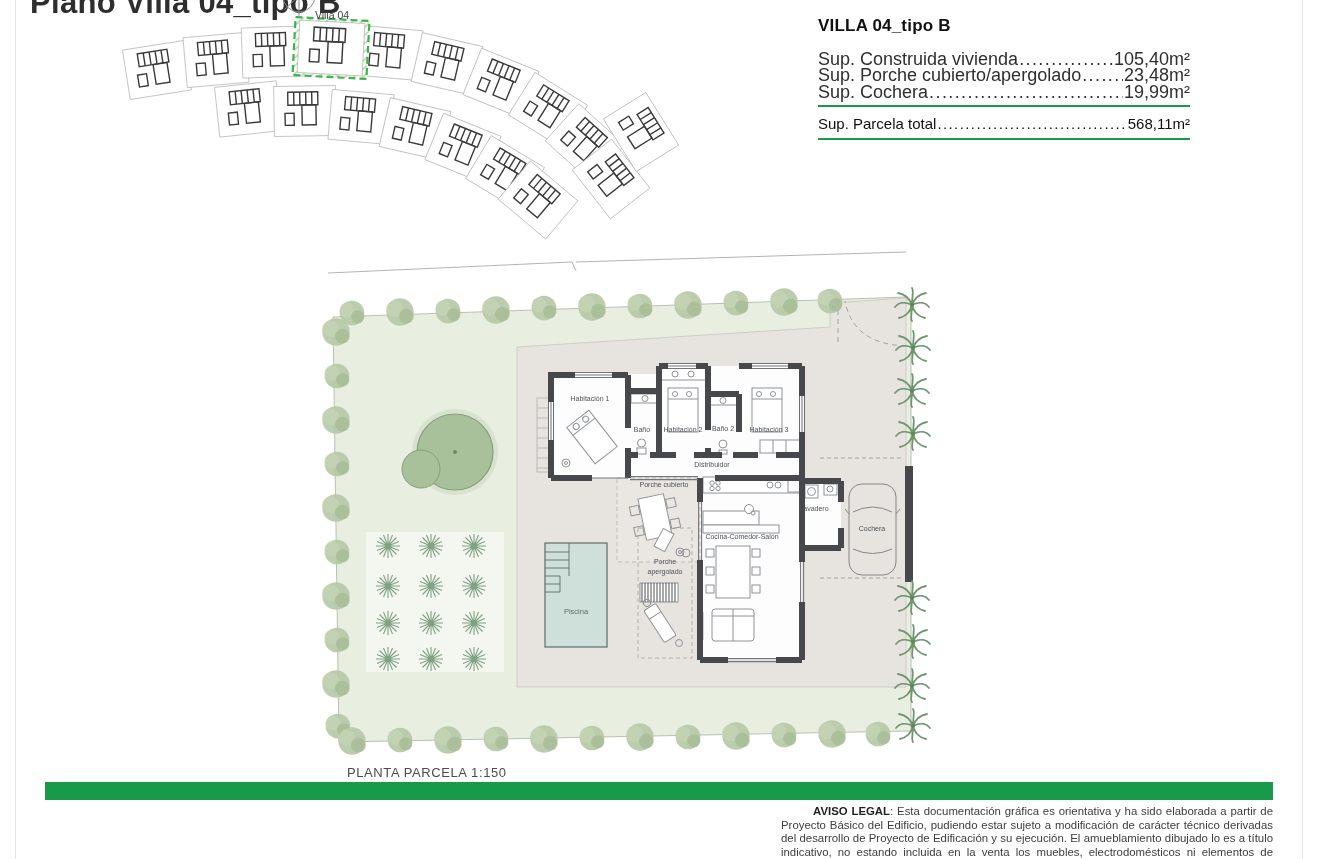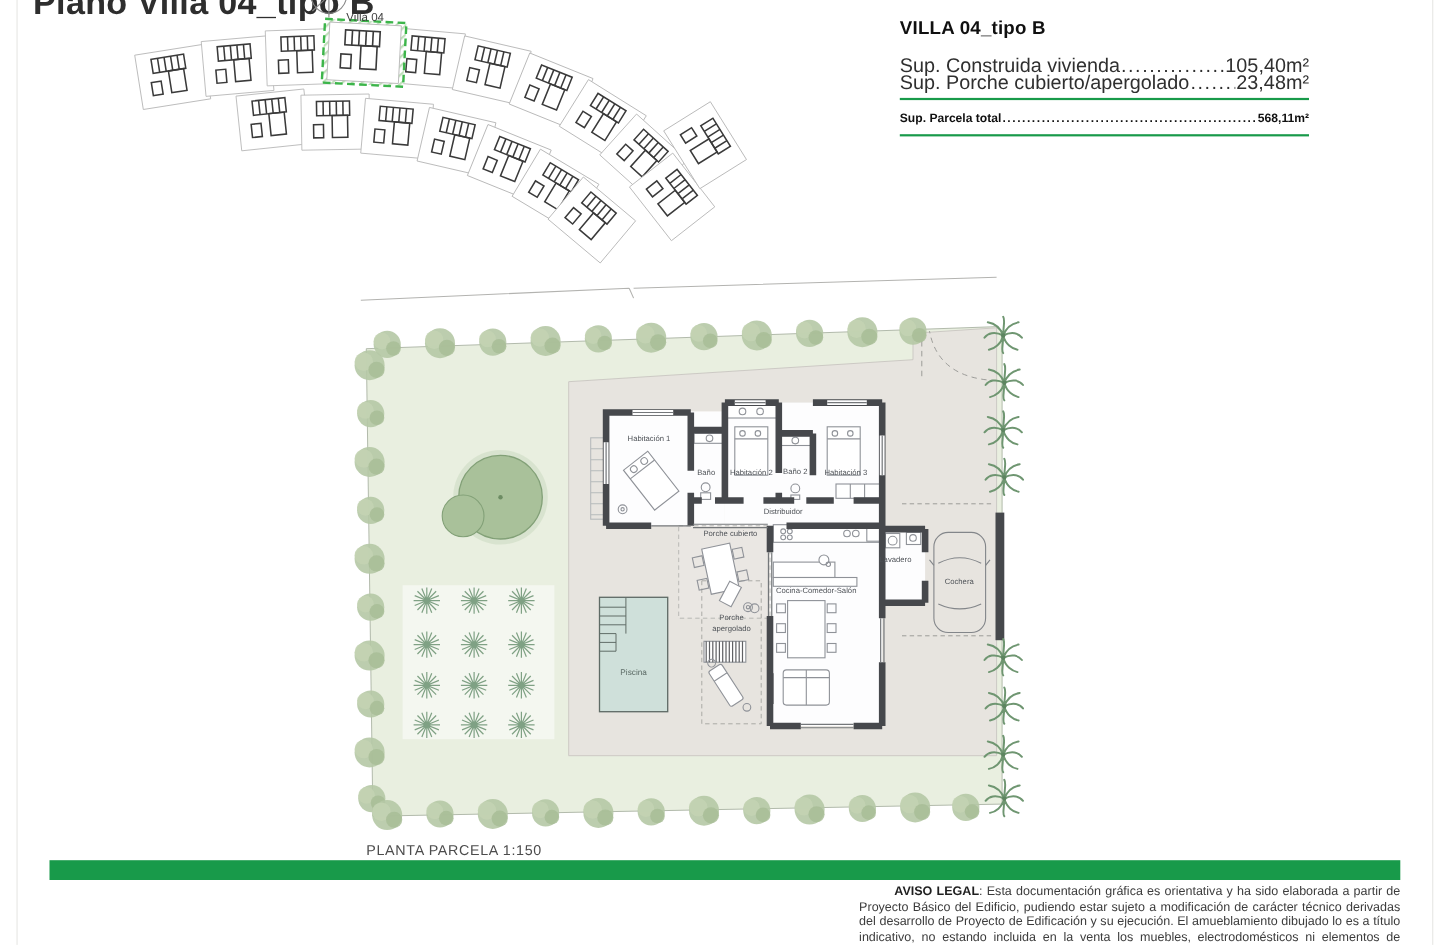--- a/index.html
+++ b/index.html
@@ -16,24 +16,24 @@
   }
 
   .summary{position:absolute;left:818px;top:16px;width:372px;}
   .summary-title{font-size:17px;font-weight:bold;color:#101010;letter-spacing:.2px;margin-bottom:15px;}
   .srow{display:flex;align-items:baseline;font-size:18px;color:#2f2f2f;line-height:16.3px;}
   .slabel{white-space:nowrap;}
   .dots{flex:1;overflow:hidden;white-space:nowrap;margin:0 1px;}
   .dots::after{content:"...................................................................................................................";letter-spacing:1.4px;}
   .sval{white-space:nowrap;}
   .sep{height:2px;background:#189a4a;margin-top:5px;}
-  .total-row{font-weight:bold;font-size:11px;color:#101010;margin-top:7px;line-height:20px;}
+  .total-row{font-weight:normal;font-size:15px;color:#101010;margin-top:7px;line-height:20px;}
   .sep2{margin-top:4px;}
 
-  .scale-label{position:absolute;left:333px;top:765px;font-size:13px;color:#4c4c4c;letter-spacing:.6px;text-align:right;}
+  .scale-label{position:absolute;left:347px;top:765px;font-size:13px;color:#4c4c4c;letter-spacing:.6px;text-align:right;}
   .accent-bar{position:absolute;left:45px;top:782px;width:1228px;height:18px;background:#189a4a;}
 
   .legal{
     position:absolute;left:781px;top:805px;width:492px;
     font-size:11.4px;line-height:13.6px;color:#3c3c3c;text-align:justify;
   }
   .legal-title{font-weight:bold;color:#1f1f1f;margin-left:32px;}
 
   svg text{font-family:"Liberation Sans",sans-serif;}
   .drawing{position:absolute;left:0;top:0;}
@@ -364,20 +364,25 @@
   <div class="srow">
     <span class="slabel">Sup. Construida vivienda</span>
     <span class="dots"></span>
     <span class="sval">105,40m²</span>
   </div>
   <div class="srow">
     <span class="slabel">Sup. Porche cubierto/apergolado</span>
     <span class="dots"></span>
     <span class="sval">23,48m²</span>
   </div>
+  <div class="srow">
+    <span class="slabel">Sup. Cochera</span>
+    <span class="dots"></span>
+    <span class="sval">19,99m²</span>
+  </div>
 
   <div class="sep"></div>
   <div class="srow total-row">
     <span class="slabel">Sup. Parcela total</span>
     <span class="dots"></span>
     <span class="sval">568,11m²</span>
   </div>
   <div class="sep sep2"></div>
 </div>
 

